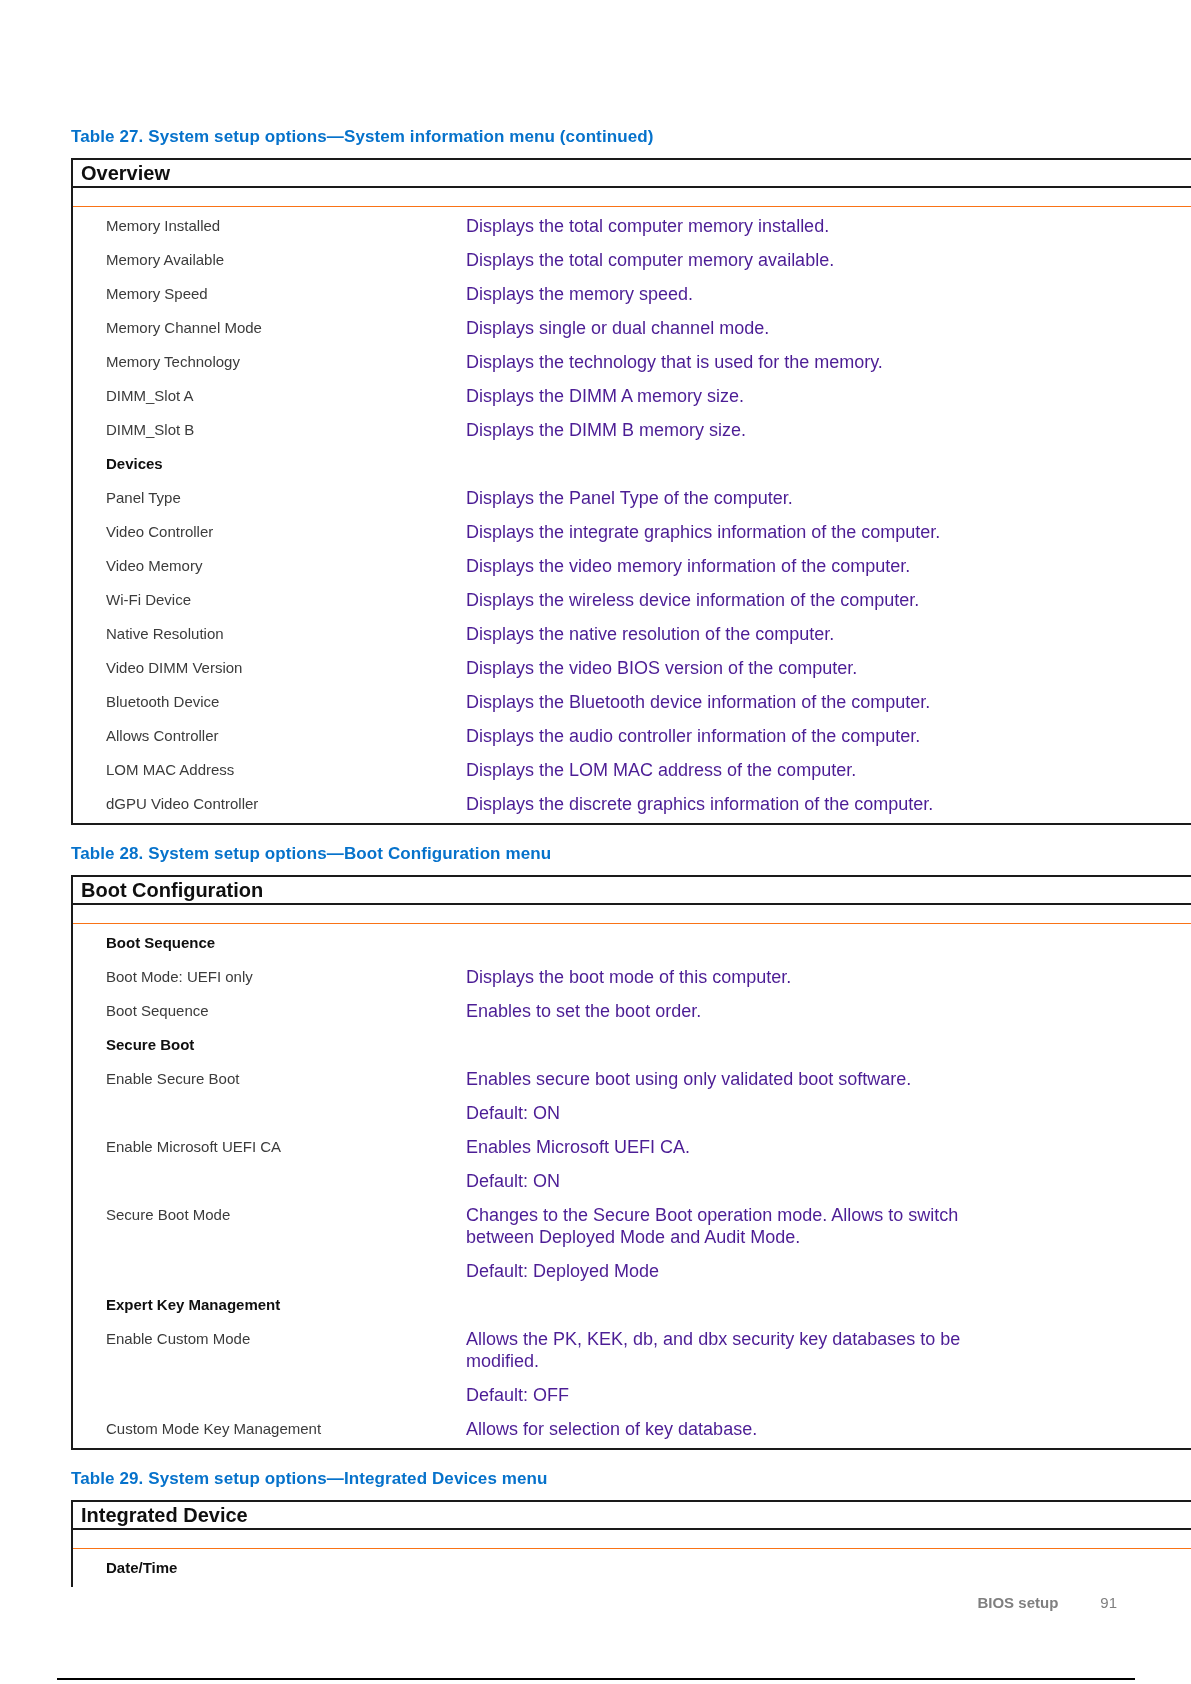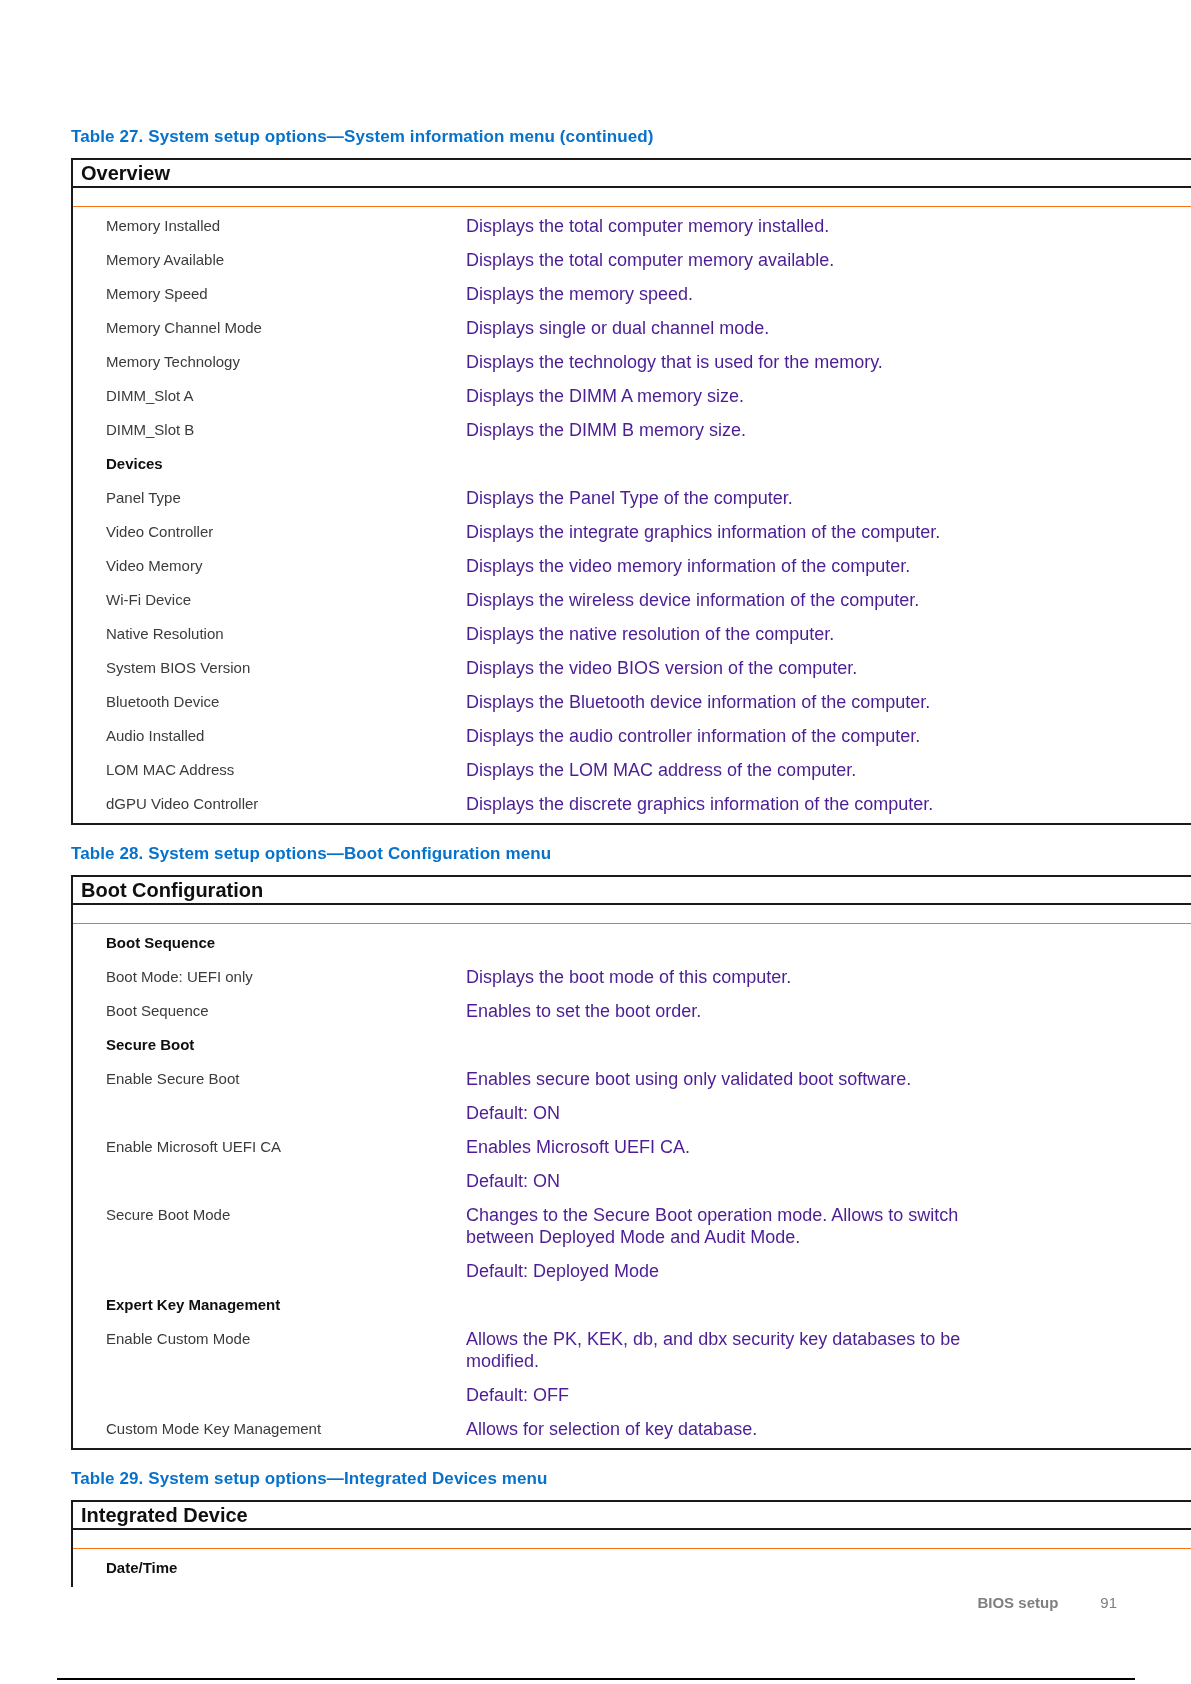--- a/index.html
+++ b/index.html
@@ -117,33 +117,33 @@
                 <p>Displays the wireless device information of the computer.</p>
               </div>
             </div>
             <div class="row">
               <div class="name">Native Resolution</div>
               <div class="desc">
                 <p>Displays the native resolution of the computer.</p>
               </div>
             </div>
             <div class="row">
-              <div class="name">System BIOS Version</div>
+              <div class="name">Video DIMM Version</div>
               <div class="desc">
                 <p>Displays the video BIOS version of the computer.</p>
               </div>
             </div>
             <div class="row">
               <div class="name">Bluetooth Device</div>
               <div class="desc">
                 <p>Displays the Bluetooth device information of the computer.</p>
               </div>
             </div>
             <div class="row">
-              <div class="name">Audio Installed</div>
+              <div class="name">Allows Controller</div>
               <div class="desc">
                 <p>Displays the audio controller information of the computer.</p>
               </div>
             </div>
             <div class="row">
               <div class="name">LOM MAC Address</div>
               <div class="desc">
                 <p>Displays the LOM MAC address of the computer.</p>
               </div>
             </div>

